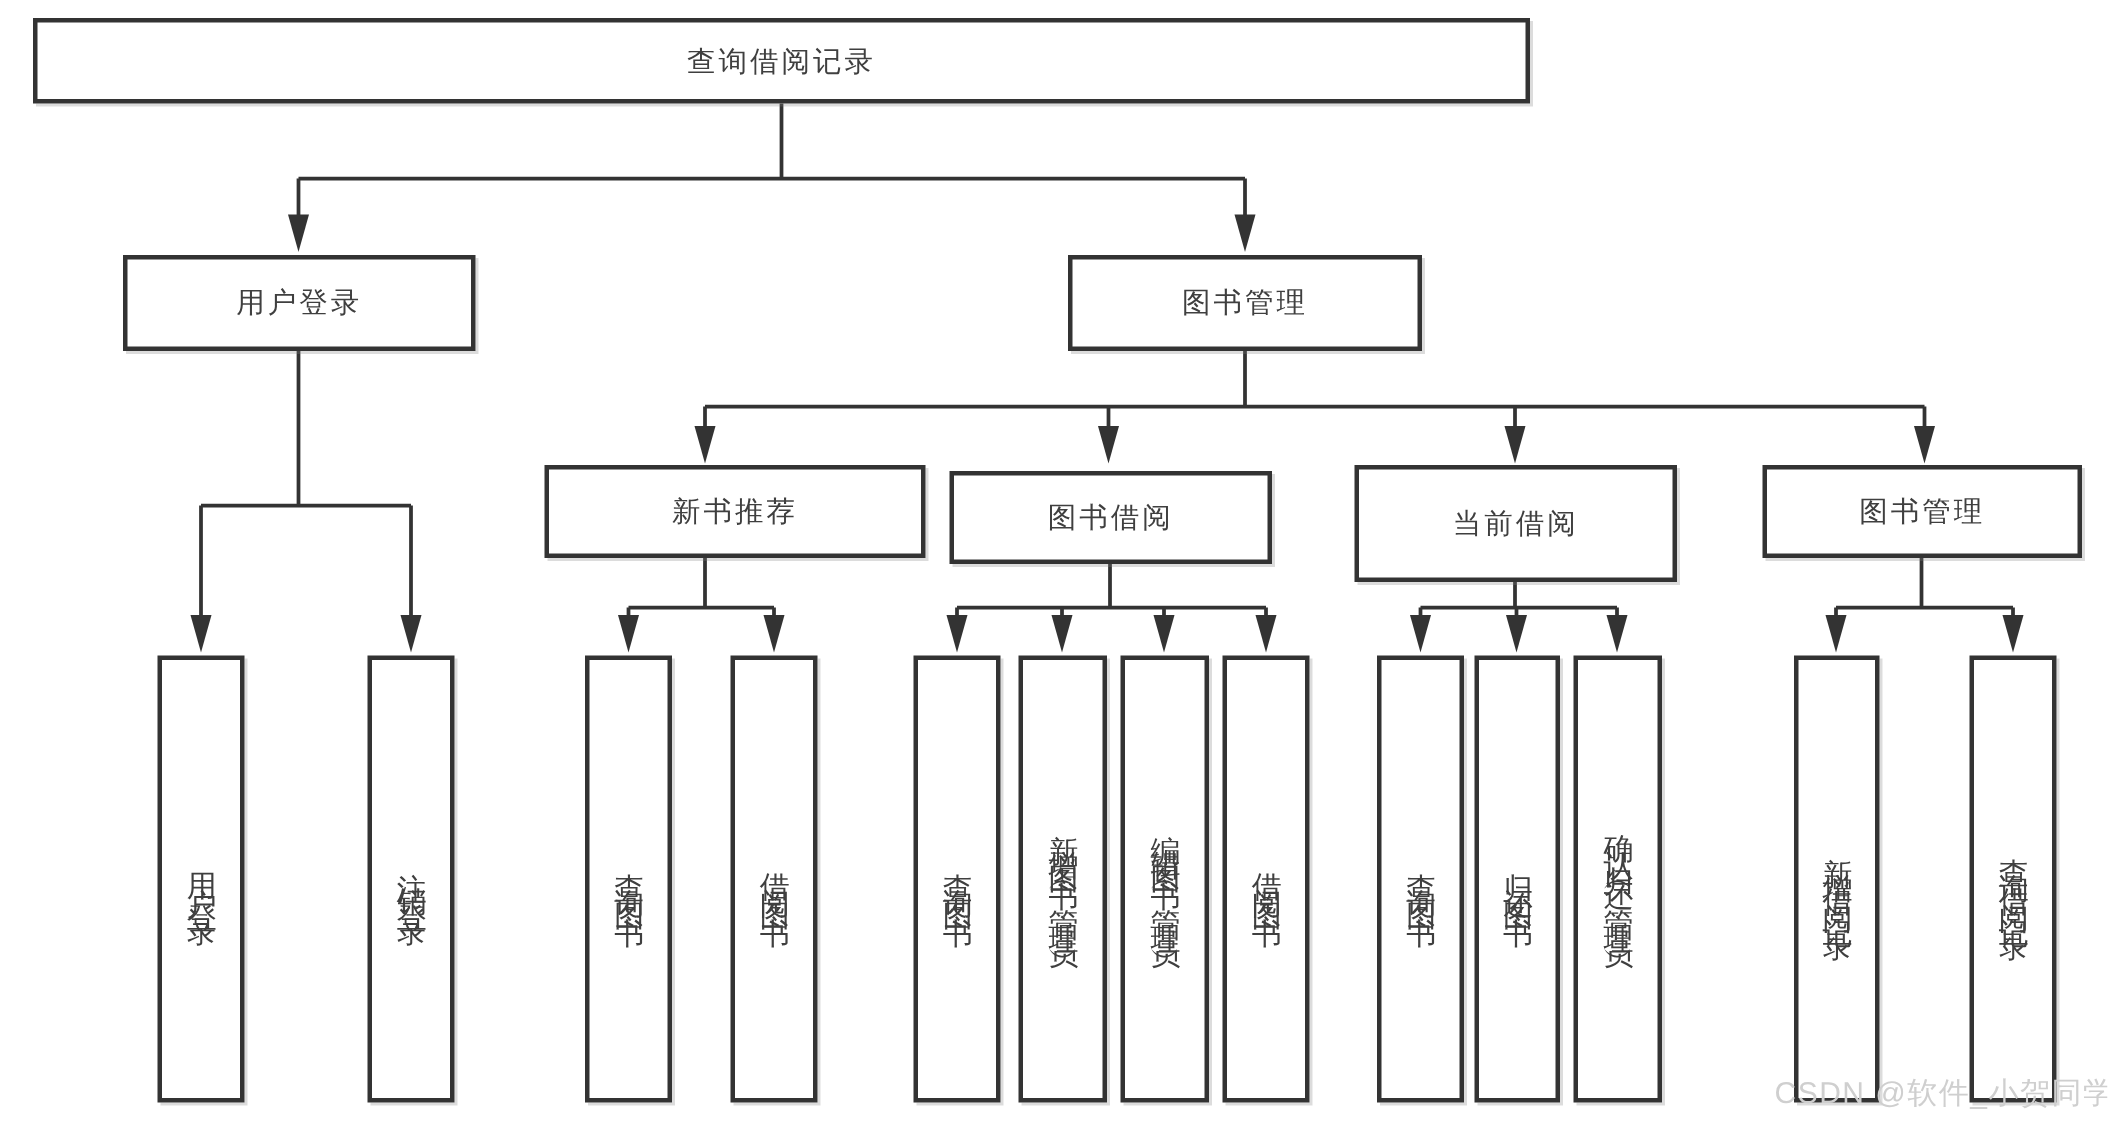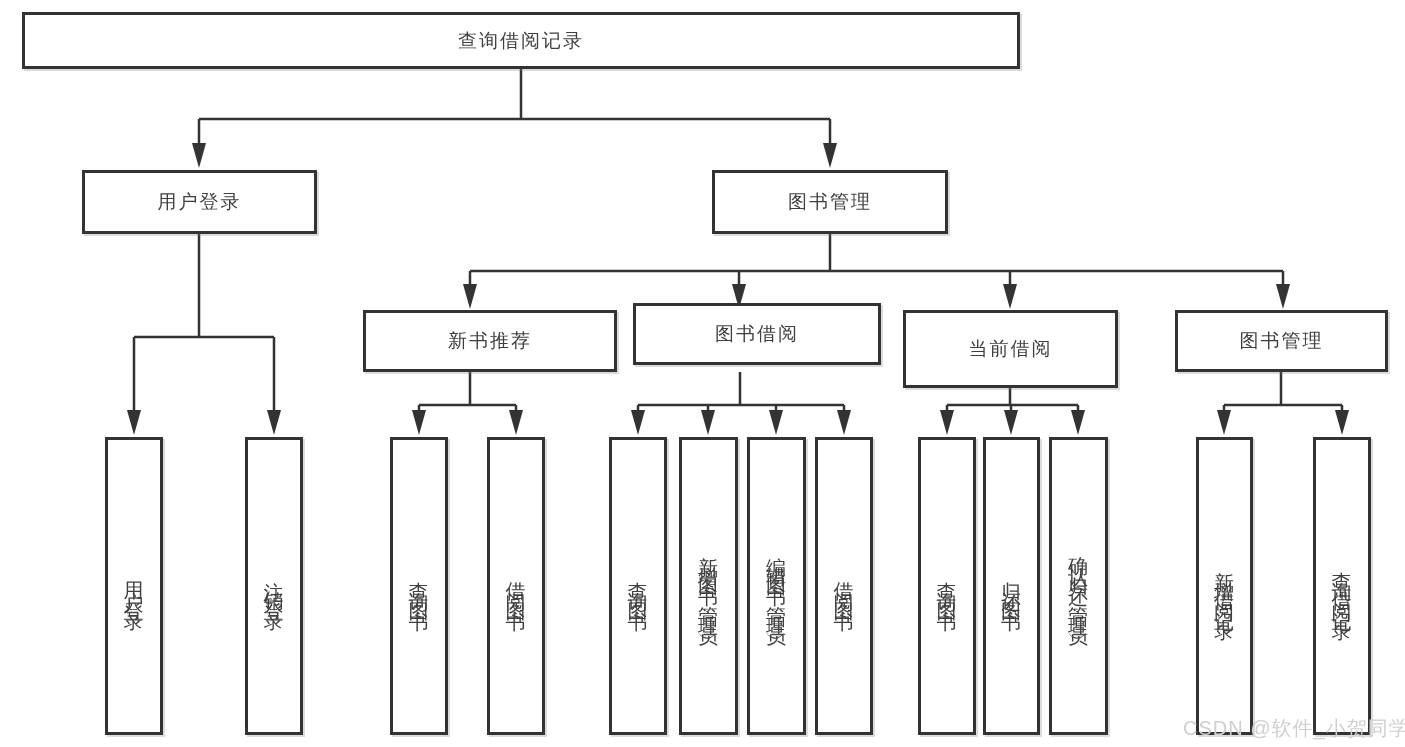--- a/index.html
+++ b/index.html
@@ -89,21 +89,21 @@
       <use href="#arw" transform="translate(1342,435)"></use>
     </g>
   </svg>
 
   <div class="box h" style="left:22px;top:12px;width:998px;height:57px">查询借阅记录</div>
 
   <div class="box h" style="left:82px;top:170px;width:235px;height:64px">用户登录</div>
   <div class="box h" style="left:712px;top:170px;width:236px;height:64px">图书管理</div>
 
   <div class="box h" style="left:363px;top:310px;width:254px;height:62px">新书推荐</div>
-  <div class="box h" style="left:633px;top:303px;width:248px;height:62px">图书借阅</div>
+  <div class="box h" style="left:633px;top:314px;width:215px;height:62px">图书借阅</div>
   <div class="box h" style="left:903px;top:310px;width:215px;height:78px">当前借阅</div>
   <div class="box h" style="left:1175px;top:310px;width:213px;height:62px">图书管理</div>
 
   <div class="box v" style="left:105px;top:437px;width:58px;height:298px">用户登录</div>
   <div class="box v" style="left:245px;top:437px;width:58px;height:298px">注销登录</div>
 
   <div class="box v" style="left:390px;top:437px;width:58px;height:298px">查询图书</div>
   <div class="box v" style="left:487px;top:437px;width:58px;height:298px">借阅图书</div>
 
   <div class="box v" style="left:609px;top:437px;width:58px;height:298px">查询图书</div>

